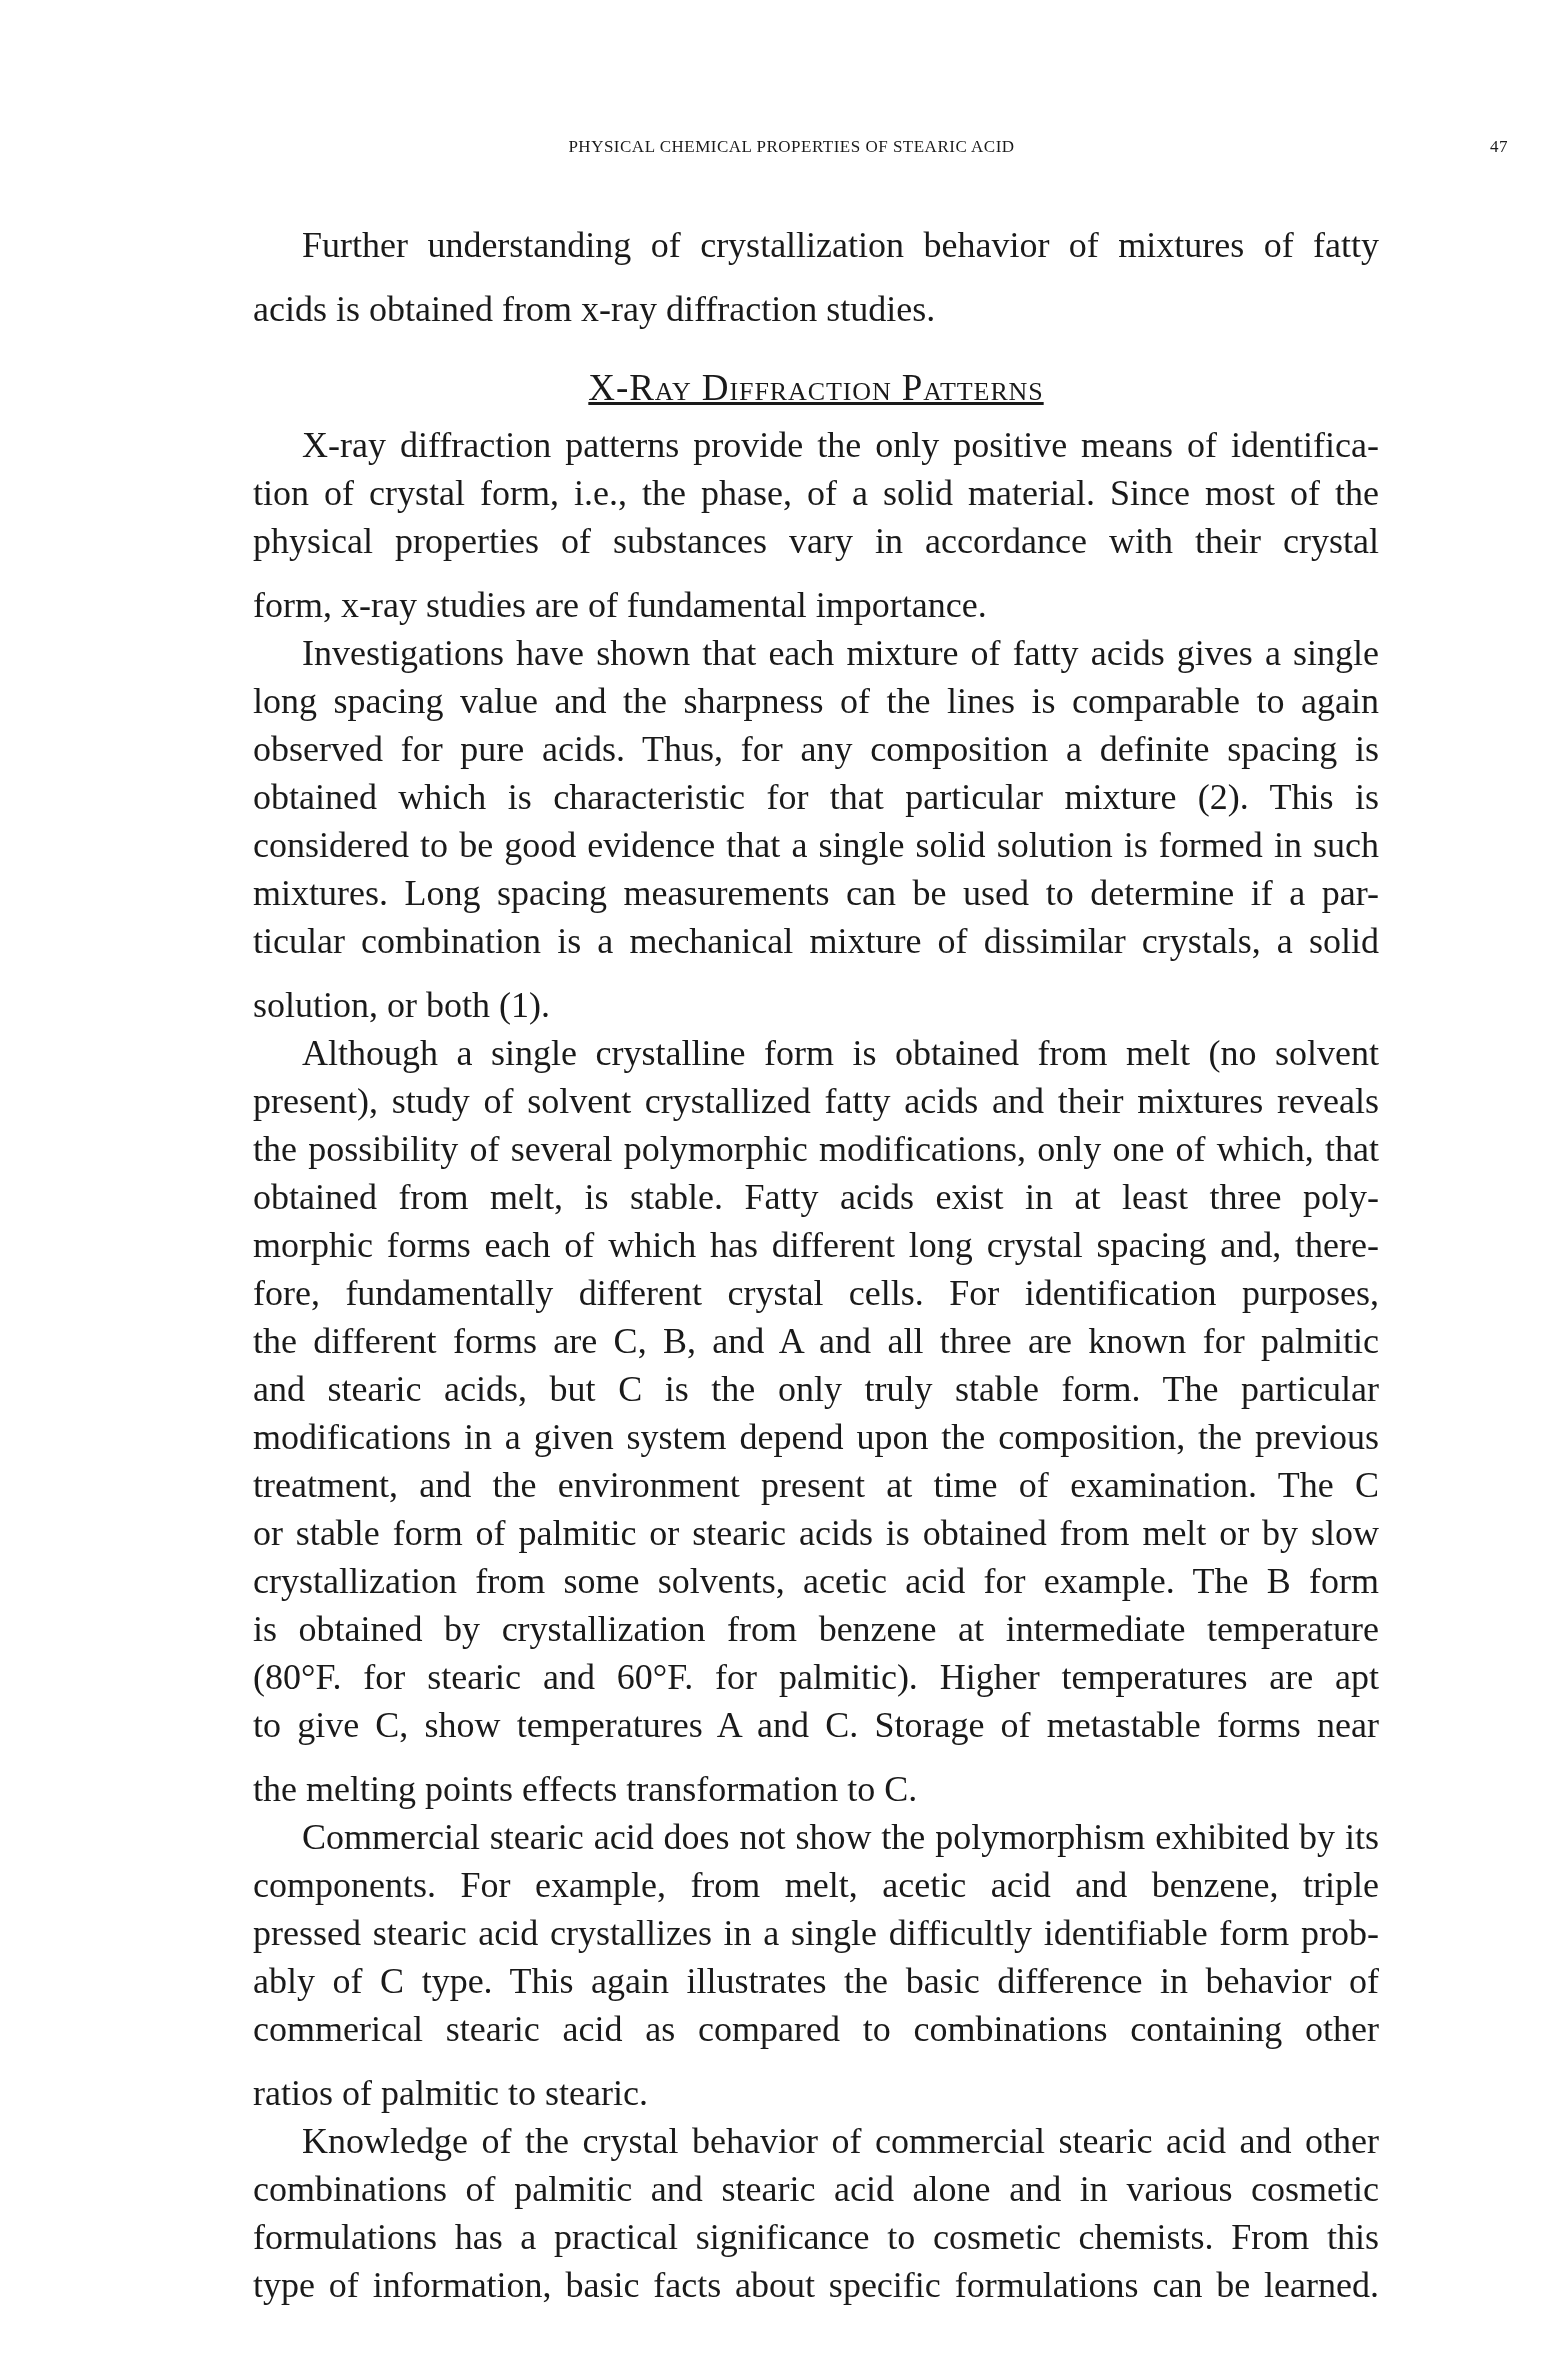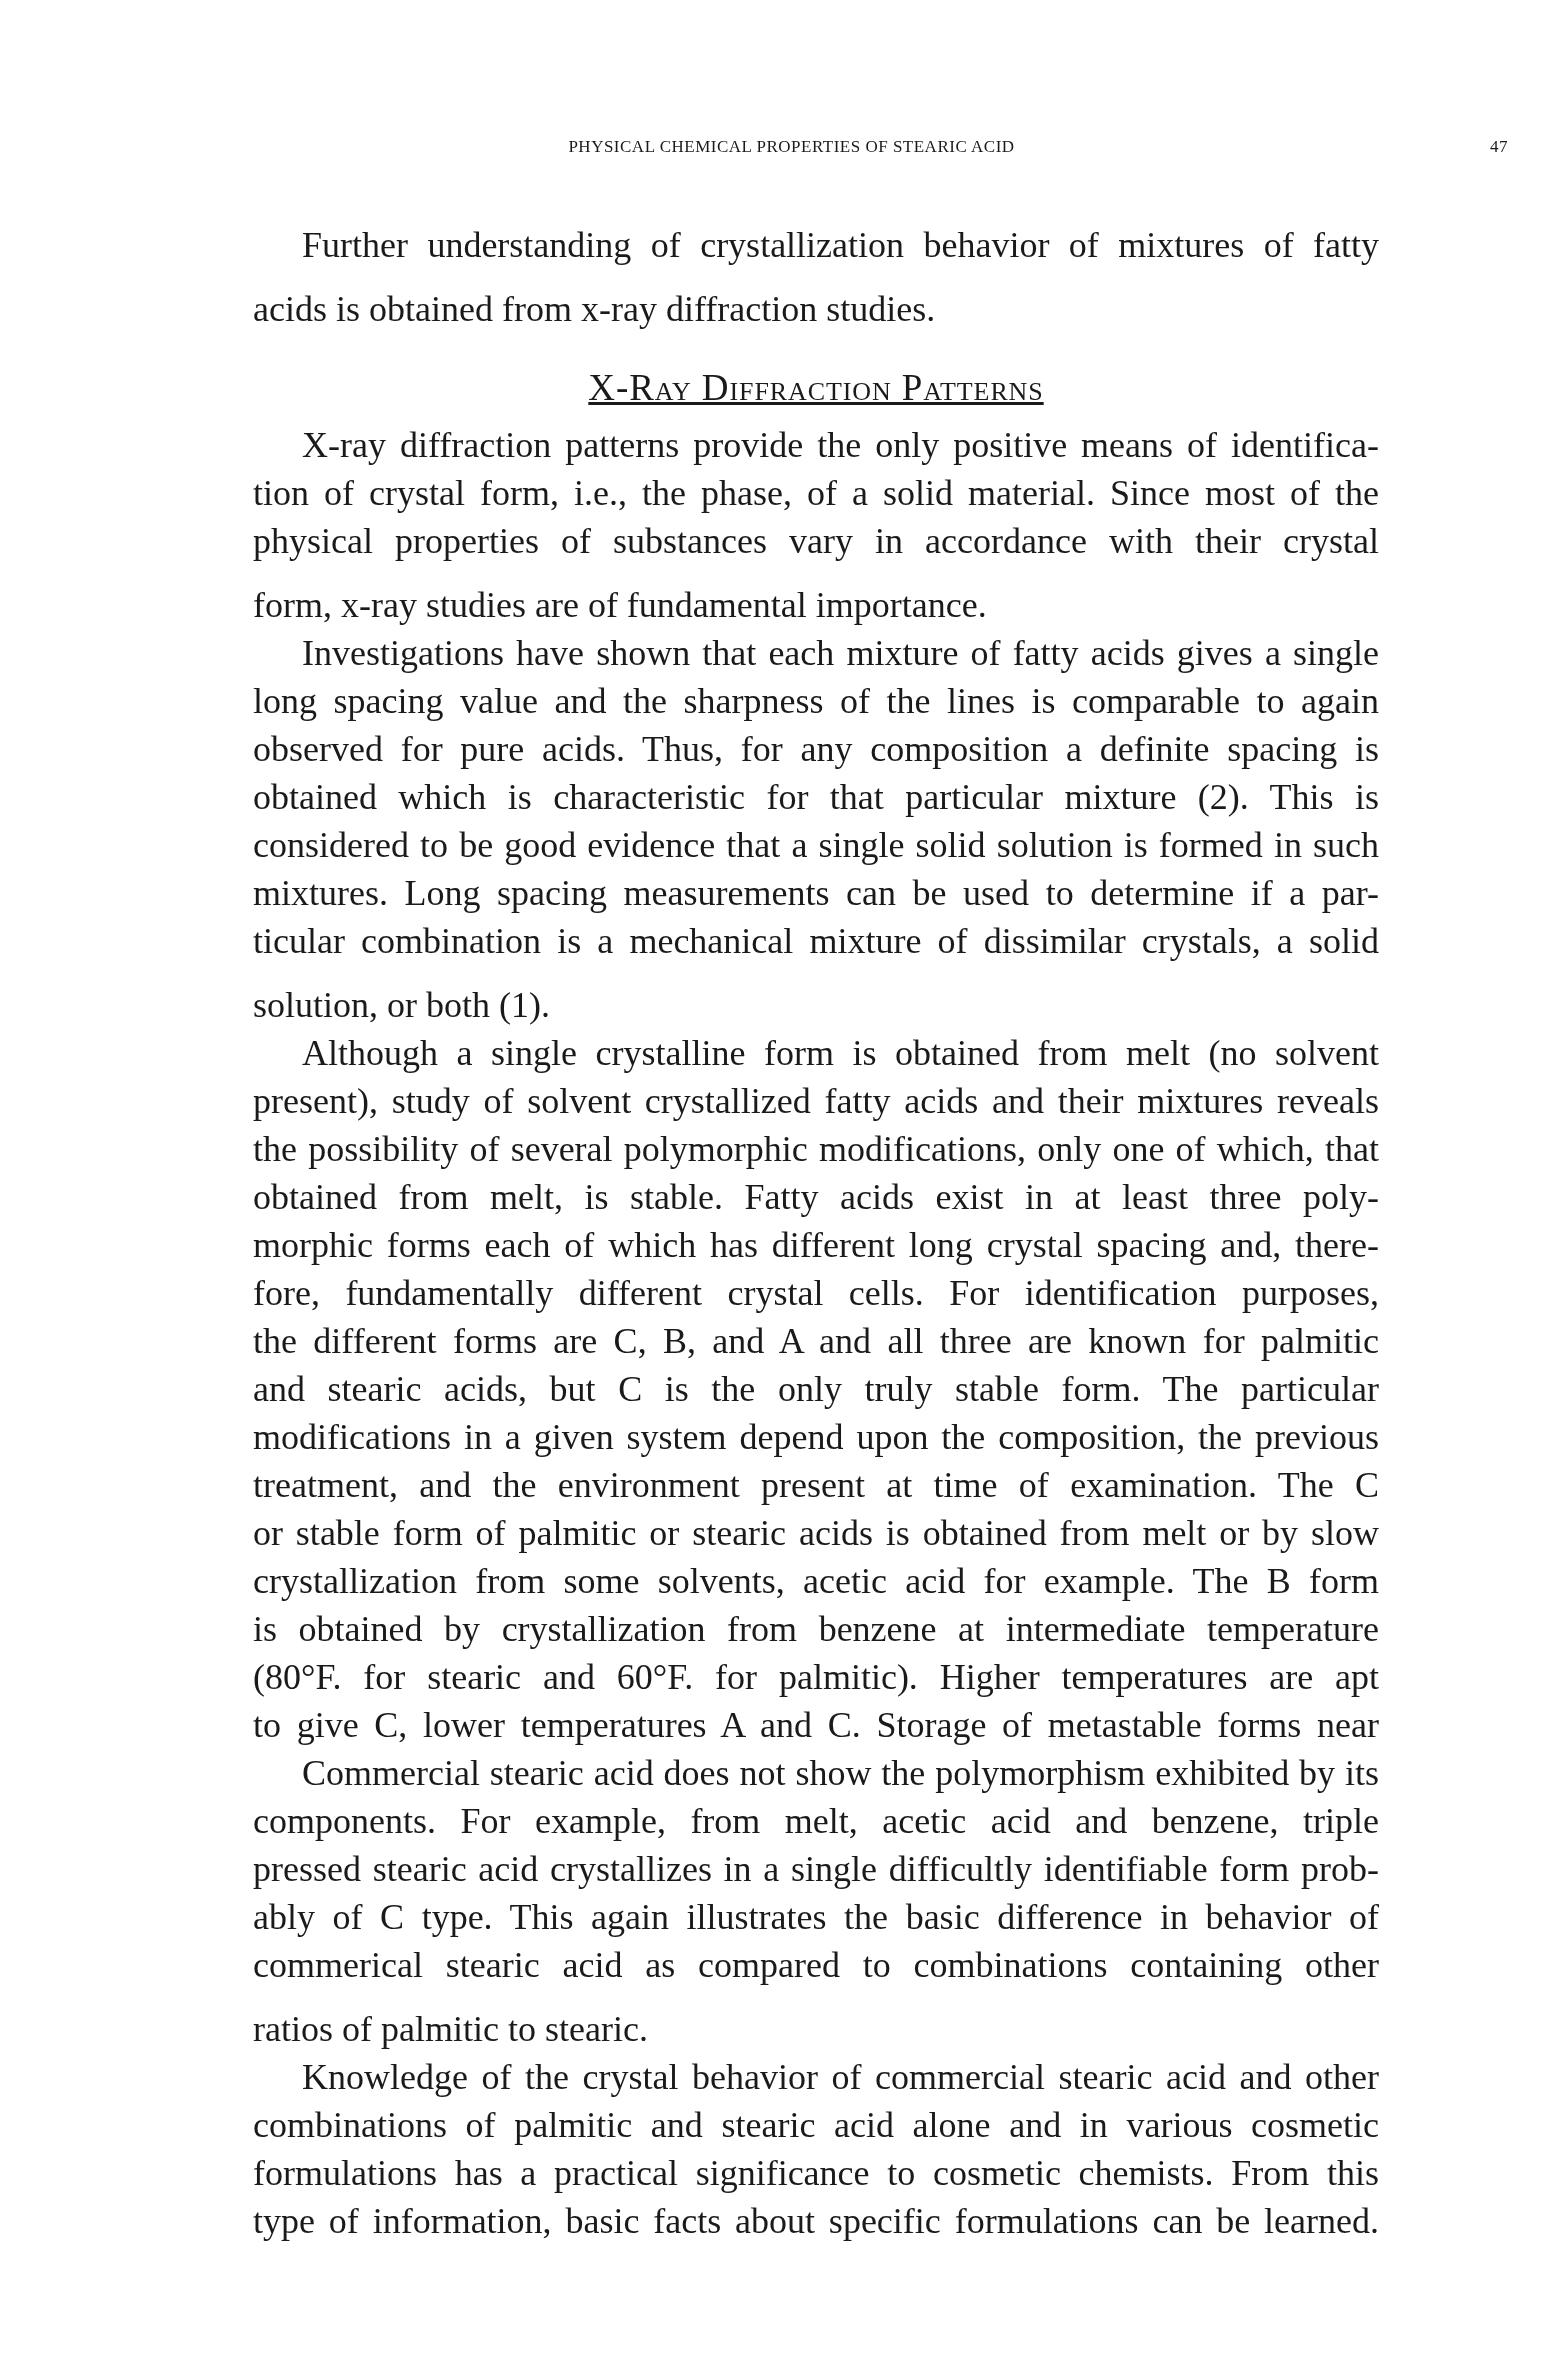--- a/index.html
+++ b/index.html
@@ -175,21 +175,24 @@
       <span class="line">
         <span class="line-inner">crystallization from some solvents, acetic acid for example.  The B form</span>
       </span>
       <span class="line">
         <span class="line-inner">is obtained by crystallization from benzene at intermediate temperature</span>
       </span>
       <span class="line">
         <span class="line-inner">(80°F. for stearic and 60°F. for palmitic).  Higher temperatures are apt</span>
       </span>
       <span class="line">
-        <span class="line-inner">to give C, lower temperatures A and C.  Storage of metastable forms near</span>
+        <span class="line-inner">to give C, show temperatures A and C.  Storage of metastable forms near</span>
+      </span>
+      <span class="line last">
+        <span class="line-inner">the melting points effects transformation to C.</span>
       </span>
     </div>
   <div class="para">
       <span class="line indent">
         <span class="line-inner">Commercial stearic acid does not show the polymorphism exhibited by its</span>
       </span>
       <span class="line">
         <span class="line-inner">components.  For example, from melt, acetic acid and benzene, triple</span>
       </span>
       <span class="line">

